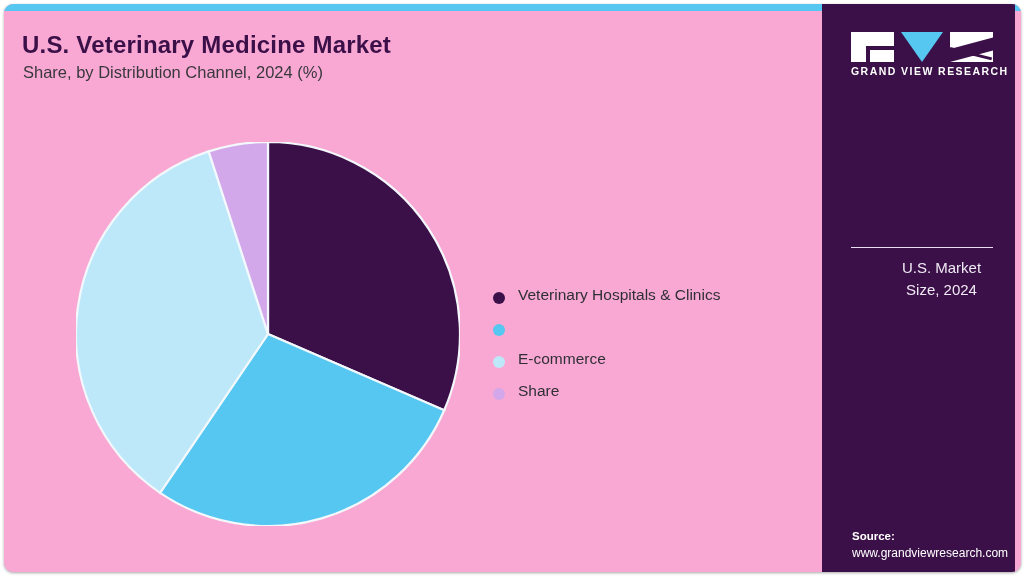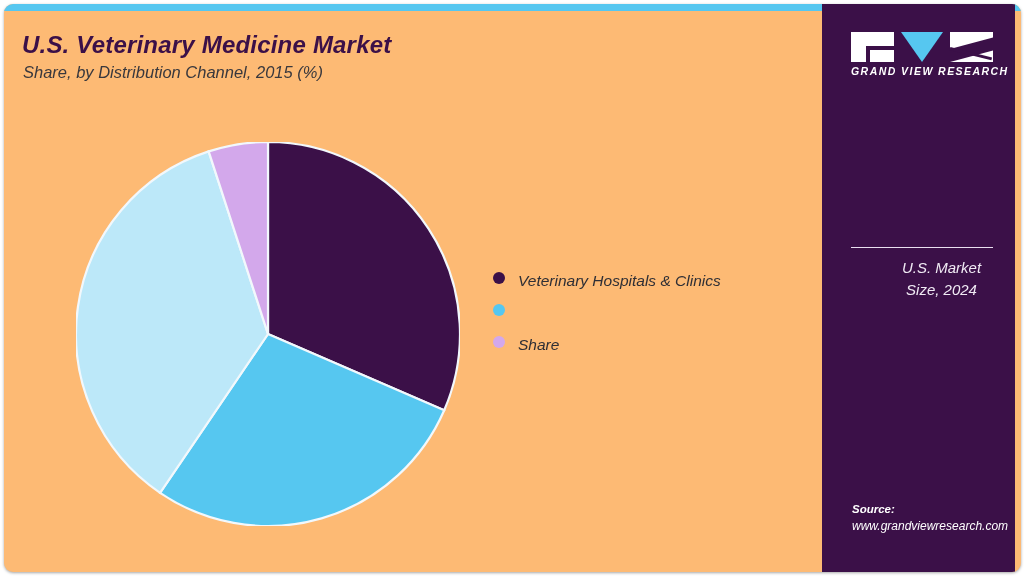--- a/index.html
+++ b/index.html
@@ -1,35 +1,35 @@
 <!DOCTYPE html>
 <html><head>
 <meta charset="utf-8">
 <style>
   html,body{margin:0;padding:0;background:#ffffff;}
   body{width:1025px;height:576px;font-family:"Liberation Sans",sans-serif;overflow:hidden;}
 
   #card{position:absolute;left:4px;top:4px;width:1017px;height:568px;
-        background:#fdba74;border-radius:9px;overflow:hidden;
-        box-shadow:0 1px 3px rgba(0,0,0,.35);font-style:italic;}
+        background:#f9a8d4;border-radius:9px;overflow:hidden;
+        box-shadow:0 1px 3px rgba(0,0,0,.35);}
 
   #topbar{position:absolute;left:0;top:0;width:1017px;height:7px;background:#56c7f0;}
 
   #title{position:absolute;left:18px;top:27px;font-size:24px;font-weight:bold;
          color:#3b1048;letter-spacing:.2px;white-space:nowrap;}
   #subtitle{position:absolute;left:19px;top:59px;font-size:16.5px;color:#39383d;
             white-space:nowrap;}
 
   
   #pie-wrap{position:absolute;left:72px;top:138px;width:384px;height:384px;}
   #pie-svg{display:block;}
 
   
   #legend{position:absolute;left:489px;top:268px;}
-  .legend-row{display:flex;align-items:flex-start;height:32px;}
+  .legend-row{display:flex;align-items:flex-end;height:32px;}
   .legend-dot{width:12px;height:12px;border-radius:50%;flex:0 0 auto;margin-right:13px;}
   .legend-label{font-size:15.5px;color:#2f2f35;white-space:nowrap;}
 
   
   #sidebar{position:absolute;left:818px;top:0;width:193px;height:568px;background:#3b1048;}
 
   #logo{position:absolute;left:29px;top:28px;width:142px;height:46px;}
   #logo-marks{position:relative;width:142px;height:30px;}
   .lg-g{position:absolute;left:0;top:0;width:43px;height:30px;background:#ffffff;}
   .lg-g-notch{position:absolute;left:15px;top:14px;width:28px;height:4px;background:#3b1048;}
@@ -44,52 +44,56 @@
             transform-origin:left center;transform:rotate(14deg);}
   #logo-word{position:absolute;left:0;top:33px;width:142px;text-align:center;
              font-size:10.5px;font-weight:bold;color:#ffffff;letter-spacing:1.45px;
              white-space:nowrap;}
 
   #stat{position:absolute;left:0;top:232px;width:199px;text-align:center;}
   #stat-value{font-size:36px;font-weight:bold;color:#ffffff;letter-spacing:.5px;line-height:1;}
   #stat-rule{width:142px;height:1.4px;background:#e9dff0;margin:11px auto 9px auto;}
   #stat-caption{font-size:15px;color:#f0eaf4;line-height:1.42;padding:0 22px;margin-left:40px;}
 
-  #source{position:absolute;left:30px;top:497px;width:170px;}
+  #source{position:absolute;left:30px;top:524px;width:170px;}
   #source-label{font-size:11.5px;font-weight:bold;color:#ffffff;line-height:1.45;}
   #source-url{font-size:12px;color:#ffffff;line-height:1.45;white-space:nowrap;}
 </style>
 </head>
 <body>
 
 <div id="card">
 
   <div id="topbar"></div>
 
   <div id="title">U.S. Veterinary Medicine Market</div>
-  <div id="subtitle">Share, by Distribution Channel, 2015 (%)</div>
+  <div id="subtitle">Share, by Distribution Channel, 2024 (%)</div>
 
   <div id="pie-wrap">
     <svg id="pie-svg" width="384" height="384" viewBox="0 0 384 384">
       <g id="pie-slices">
           <path d="M 192 192 L 192.00 0.00 A 192 192 0 0 1 368.21 268.25 Z" fill="#3b1048" stroke="#f2f8fc" stroke-width="2.2"></path>
           <path d="M 192 192 L 368.21 268.25 A 192 192 0 0 1 84.08 350.80 Z" fill="#56c7f0" stroke="#f2f8fc" stroke-width="2.2"></path>
           <path d="M 192 192 L 84.08 350.80 A 192 192 0 0 1 132.67 9.40 Z" fill="#bce8f9" stroke="#f2f8fc" stroke-width="2.2"></path>
           <path d="M 192 192 L 132.67 9.40 A 192 192 0 0 1 192.00 0.00 Z" fill="#d3a8eb" stroke="#f2f8fc" stroke-width="2.2"></path>
         </g>
     </svg>
   </div>
 
   <div id="legend">
     <div class="legend-row">
       <span class="legend-dot" style="background: rgb(59, 16, 72);"></span>
       <span class="legend-label">Veterinary Hospitals &amp; Clinics</span>
     </div>
     <div class="legend-row">
       <span class="legend-dot" style="background: rgb(86, 199, 240);"></span>
+    </div>
+    <div class="legend-row">
+      <span class="legend-dot" style="background: rgb(188, 232, 249);"></span>
+      <span class="legend-label">E-commerce</span>
     </div>
     <div class="legend-row">
       <span class="legend-dot" style="background: rgb(211, 168, 235);"></span>
       <span class="legend-label">Share</span>
     </div>
   </div>
 
   <div id="sidebar">
 
     <div id="logo">

